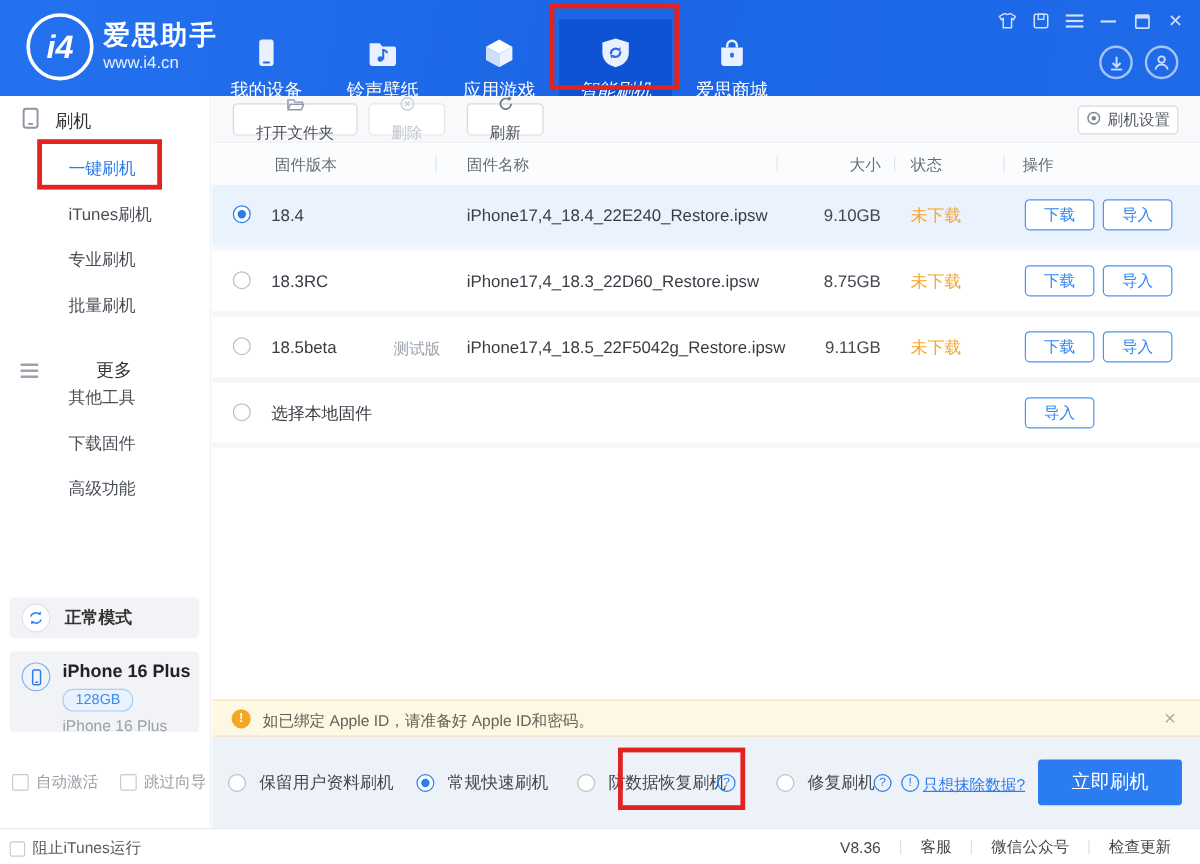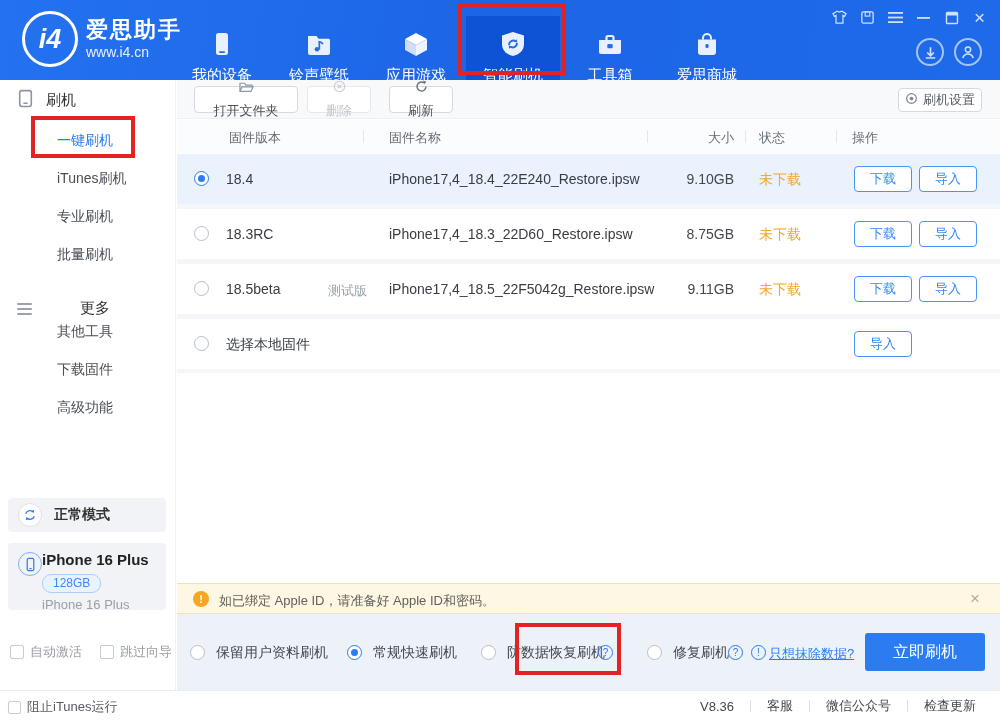--- a/index.html
+++ b/index.html
@@ -10,21 +10,21 @@
   .header{position:absolute;left:0;top:0;width:1000px;height:80px;
     background:linear-gradient(100deg,#2472f0 0%,#1c66e6 48%,#1e6ae9 100%);}
   .logo-circle{position:absolute;left:22px;top:11px;width:56px;height:56px;border:3px solid #fff;
     border-radius:50%;display:flex;align-items:center;justify-content:center;color:#fff;
     font-size:27px;font-weight:bold;font-style:italic;}
   .brand{position:absolute;left:86px;top:15px;color:#fff;font-size:22px;font-weight:bold;letter-spacing:2px;}
   .brand-url{position:absolute;left:86px;top:44px;color:#e8f0ff;font-size:14px;}
   .nav{position:absolute;left:175px;top:16px;height:80px;display:flex;}
   .nav-item{width:94px;height:80px;margin-right:3px;display:flex;flex-direction:column;align-items:center;
     justify-content:flex-start;padding-top:13px;cursor:pointer;}
-  .nav-item.active{background:#0d53d4;}
+  .nav-item.active{background:#0d53d4;font-style:italic;}
   .nav-item .nicon{height:30px;display:flex;align-items:center;justify-content:center;}
   .nav-item .nlabel{margin-top:7px;color:#fff;font-size:15px;}
   .winctrl{position:absolute;top:9px;right:12px;display:flex;align-items:center;gap:11px;color:#cfe0fb;}
   .winctrl .wicon{width:17px;height:17px;display:flex;align-items:center;justify-content:center;cursor:pointer;}
   .hdr-circles{position:absolute;top:38px;right:18px;display:flex;gap:10px;}
   .circle-btn{width:28px;height:28px;border:2px solid rgba(255,255,255,.6);border-radius:50%;
     display:flex;align-items:center;justify-content:center;cursor:pointer;}
 
   
   .sidebar{position:absolute;left:0;top:80px;width:176px;height:610px;background:#fff;border-right:1px solid #eef0f3;}
@@ -34,21 +34,21 @@
   .side-item.active{color:#2a7cf0;}
   .menu-lines{display:flex;flex-direction:column;gap:3px;}
   .menu-lines i{display:block;width:15px;height:2px;background:#9aa3af;border-radius:1px;}
 
   .mode-card{position:absolute;left:8px;top:418px;width:158px;height:34px;background:#f1f3f6;border-radius:4px;
     display:flex;align-items:center;gap:12px;padding-left:10px;cursor:pointer;}
   .mode-icon{width:24px;height:24px;background:#fff;border:1px solid #dfe3e9;border-radius:50%;
     display:flex;align-items:center;justify-content:center;}
   .mode-label{font-size:14px;font-weight:bold;color:#333;}
   .dev-card{position:absolute;left:8px;top:463px;width:158px;height:67px;background:#f1f3f6;border-radius:4px;padding:9px 0 0 10px;}
-  .dev-row{display:flex;align-items:flex-start;}
+  .dev-row{display:flex;align-items:flex-start;gap:10px;}
   .dev-icon{width:24px;height:24px;border:1px solid #7fb2f5;border-radius:50%;display:flex;align-items:center;justify-content:center;flex-shrink:0;}
   .dev-name{font-size:15px;font-weight:bold;color:#222;line-height:16px;}
   .dev-badge{display:inline-block;margin-top:6px;padding:1px 10px 2px;background:#e8f3ff;border:1px solid #a8d0fa;
     border-radius:9px;color:#3b8cf0;font-size:12px;}
   .dev-model{margin-top:4px;font-size:13px;color:#9aa0a8;}
   .side-checks{position:absolute;left:10px;top:563px;display:flex;gap:18px;align-items:center;}
   .chk{width:14px;height:14px;border:1px solid #c6ccd4;border-radius:2px;background:#fff;display:inline-block;vertical-align:-2px;cursor:pointer;}
   .chk-label{font-size:13px;color:#9aa0a8;margin-left:6px;}
   .chk-item{display:flex;align-items:center;cursor:pointer;}
 
@@ -157,30 +157,20 @@
         <span class="nicon">
           <svg width="26" height="26" viewBox="0 0 26 26">
               <path d="M13 1 L24 4.5 V13 c0 6.5 -4.8 10.6 -11 12 C6.8 23.6 2 19.5 2 13 V4.5 Z" fill="#e9f0ff"></path>
               <path d="M9.2 14.2 a4 4 0 0 1 6.6 -3.6" fill="none" stroke="#2b6de0" stroke-width="1.8"></path>
               <polygon points="16.9,8.2 17.2,11.6 14.2,10.6" fill="#2b6de0"></polygon>
               <path d="M16.8 11.8 a4 4 0 0 1 -6.6 3.6" fill="none" stroke="#2b6de0" stroke-width="1.8"></path>
               <polygon points="9.1,17.8 8.8,14.4 11.8,15.4" fill="#2b6de0"></polygon>
             </svg>
         </span>
         <span class="nlabel">智能刷机</span>
-      </div>
-      <div class="nav-item">
-        <span class="nicon">
-          <svg width="26" height="26" viewBox="0 0 26 26">
-              <path d="M2 9 h22 v12 a2 2 0 0 1 -2 2 H4 a2 2 0 0 1 -2 -2 Z" fill="#e9f0ff"></path>
-              <path d="M9.5 9 V6.5 A1.5 1.5 0 0 1 11 5 h4 a1.5 1.5 0 0 1 1.5 1.5 V9" fill="none" stroke="#e9f0ff" stroke-width="2.2"></path>
-              <rect x="10.3" y="13" width="5.4" height="4.2" rx="1" fill="#2b6de0"></rect>
-            </svg>
-        </span>
-        <span class="nlabel">工具箱</span>
       </div>
       <div class="nav-item">
         <span class="nicon">
           <svg width="26" height="26" viewBox="0 0 26 26">
               <path d="M4 8.5 h18 V21 a3 3 0 0 1 -3 3 H7 a3 3 0 0 1 -3 -3 Z" fill="#e9f0ff"></path>
               <path d="M9 8.5 V7 a4 4 0 0 1 8 0 v1.5" fill="none" stroke="#e9f0ff" stroke-width="2"></path>
               <rect x="11.5" y="13" width="3" height="4" rx="1.2" fill="#2b6de0"></rect>
             </svg>
         </span>
         <span class="nlabel">爱思商城</span>

